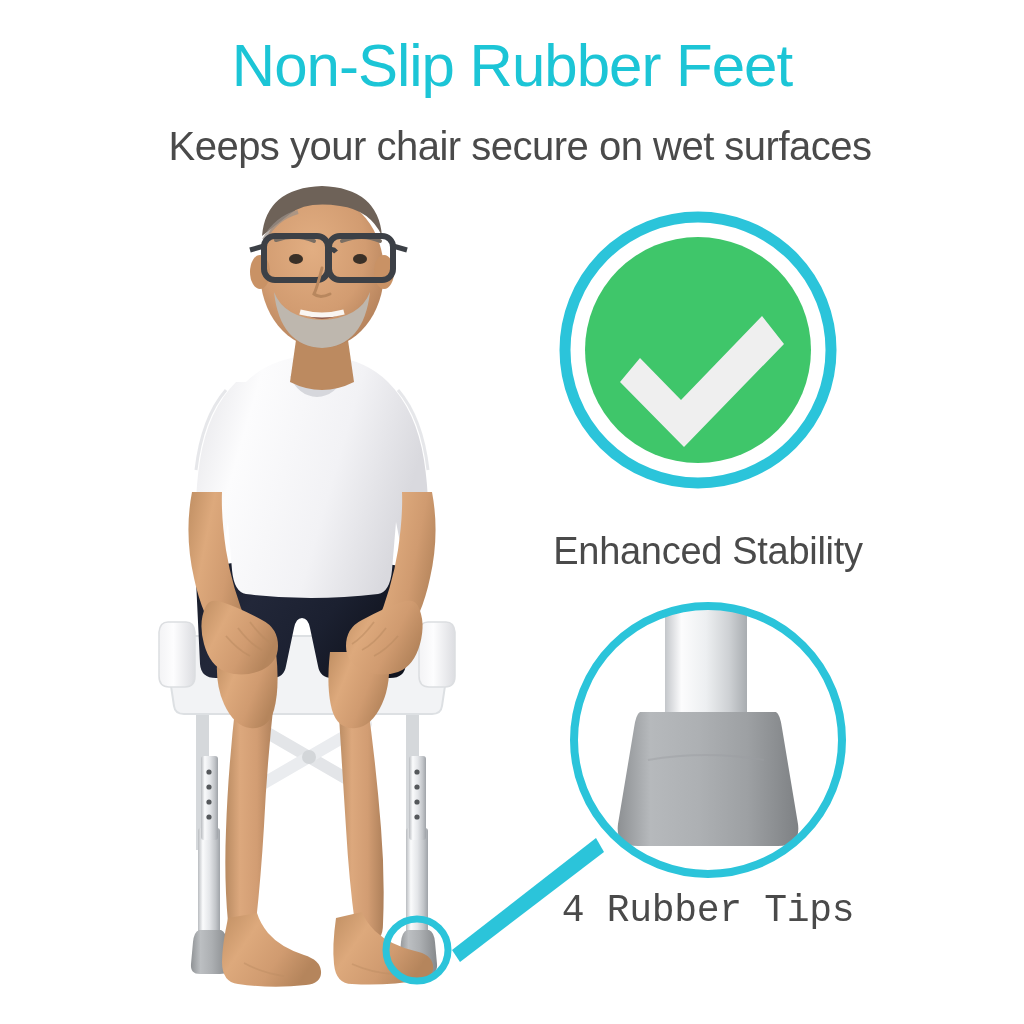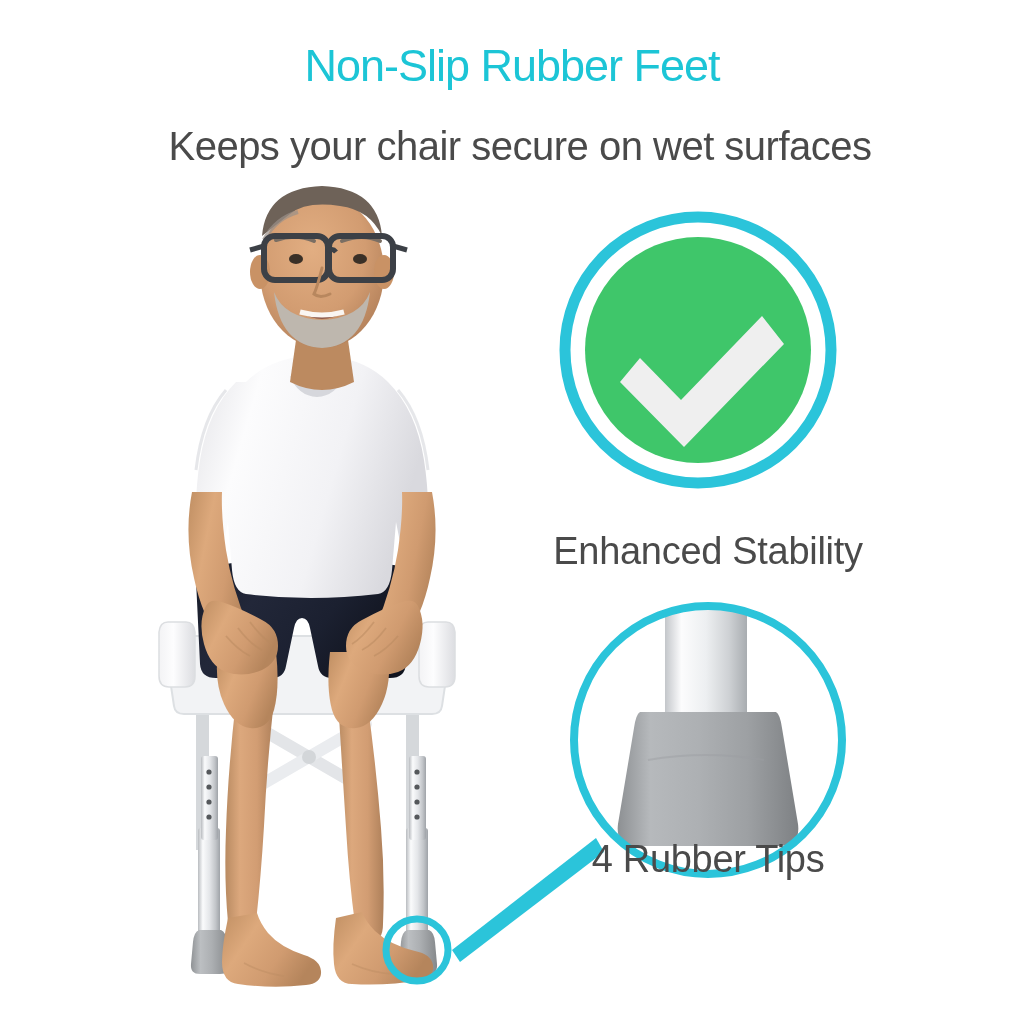--- a/index.html
+++ b/index.html
@@ -9,21 +9,21 @@
     background:#ffffff;
     font-family:"Liberation Sans", sans-serif;
     overflow:hidden;
   }
   .canvas { position:relative; width:1024px; height:1024px; background:#fff; }
 
   
   .title {
     position:absolute; left:0; top:28px; width:1024px;
     text-align:center;
-    font-size:45px; line-height:76px;
+    font-size:60px; line-height:76px;
     font-weight:400; letter-spacing:-1px;
     color:#1CC5D6;
     white-space:nowrap;
   }
   .subtitle {
     position:absolute; left:0; top:120px; width:1024px;
     text-align:center;
     font-size:40px; line-height:52px;
     font-weight:400; letter-spacing:-0.5px;
     color:#4A4A4A;
@@ -32,21 +32,21 @@
   }
 
   
   .feature-label {
     position:absolute; text-align:center;
     font-size:38px; line-height:46px;
     font-weight:400; letter-spacing:-0.3px;
     color:#4A4A4A; white-space:nowrap;
   }
   #lbl-stability { left:458px; top:528px; width:500px; }
-  #lbl-tips      { left:508px; top:836px; width:400px; }
+  #lbl-tips      { left:508px; top:888px; width:400px;font-family:Liberation Mono, monospace; }
 
   
   .stage { position:absolute; left:0; top:0; width:1024px; height:1024px; }
 </style>
 </head>
 <body>
 
 <div class="canvas">
 
   <div class="title">Non-Slip Rubber Feet</div>

